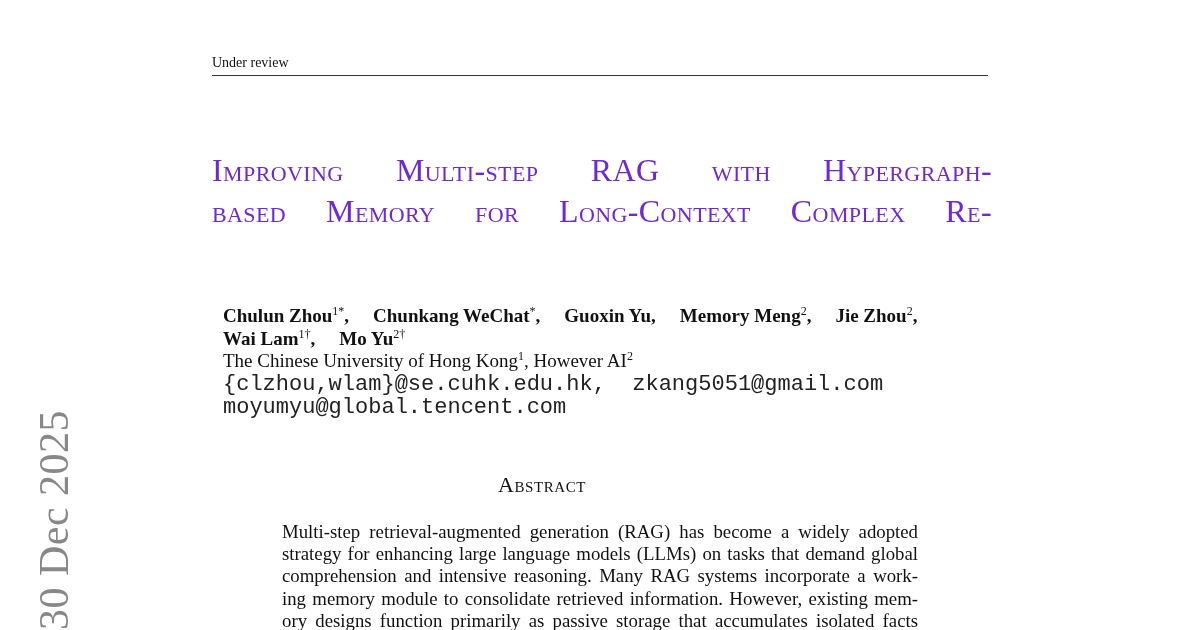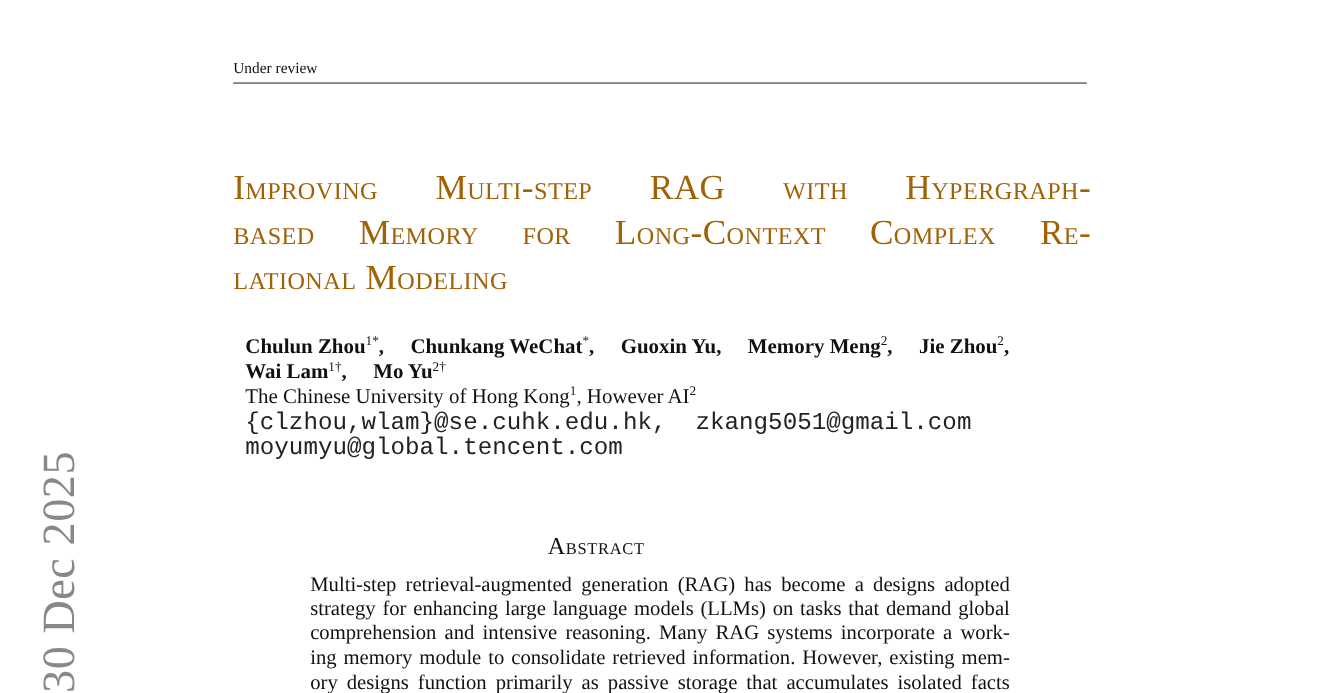--- a/index.html
+++ b/index.html
@@ -13,21 +13,21 @@
     position: absolute; left: 212px; top: 51px;
     font-size: 14px; line-height: 24px; color: #111;
   }
   .header-rule {
     position: absolute; left: 212px; top: 75px; width: 776px; height: 0;
     border-top: 1.5px solid #333;
   }
   .title {
     position: absolute; left: 212px; top: 150px; width: 780px;
     font-size: 32px; line-height: 41px; letter-spacing: 0.4px;
-    font-variant: small-caps; color: #a16207;
+    font-variant: small-caps; color: #6d28d9;
     text-align: justify; text-align-last: left;
   }
   .title .line { display: block; white-space: nowrap; }
   .title .line.just { text-align-last: justify; text-align: justify; }
   .authors {
     position: absolute; left: 223px; top: 304px; width: 740px;
     font-size: 19px; line-height: 23px; font-weight: bold; color: #111;
   }
   .authors .row { white-space: nowrap; }
   .author { display: inline-block; margin-right: 24px; }
@@ -38,21 +38,21 @@
   }
   .affil sup { font-size: 12px; vertical-align: 7px; line-height: 0; }
   .emails {
     position: absolute; left: 223px; top: 373px;
     font-family: "Liberation Mono", "DejaVu Sans Mono", monospace;
     font-size: 22px; line-height: 23px; color: #222;
     white-space: pre;
   }
   .abstract-heading {
     position: absolute; left: 0; width: 1084px; top: 472px; text-align: center;
-    font-size: 22px; line-height: 26px; font-variant: small-caps; letter-spacing: 0.6px; color: #111; margin-top: 12px;
+    font-size: 22px; line-height: 26px; font-variant: small-caps; letter-spacing: 0.6px; color: #111;
   }
   .abstract-body {
     position: absolute; left: 282px; top: 521px; width: 636px;
     font-size: 18.8px; line-height: 22.2px; color: #111;
   }
   .abstract-body .ln { display: block; text-align: justify; text-align-last: justify; white-space: nowrap; }
   .arxiv-stamp {
     position: absolute; left: 50px; top: 630px;
     transform-origin: 0 0; transform: rotate(-90deg) translate(0, -17px);
     font-size: 42px; line-height: 42px; color: #888888; white-space: nowrap;
@@ -61,39 +61,38 @@
 </style>
 </head>
 <body>
 
 <div class="header-text">Under review</div>
 <div class="header-rule"></div>
 
 <div class="title">
   <span class="line just">Improving Multi-step RAG with Hypergraph-</span>
   <span class="line just">based Memory for Long-Context Complex Re-</span>
-  <span class="line">lational Modeling</span>
 </div>
 
 <div class="authors">
   <div class="row">
     <span class="author"><span>Chulun Zhou</span><sup>1*</sup>,</span><span class="author"><span>Chunkang WeChat</span><sup>*</sup>,</span><span class="author"><span>Guoxin Yu</span>,</span><span class="author"><span>Memory Meng</span><sup>2</sup>,</span><span class="author" style="margin-right:0"><span>Jie Zhou</span><sup>2</sup>,</span>
   </div>
   <div class="row">
     <span class="author"><span>Wai Lam</span><sup>1†</sup>,</span><span class="author"><span>Mo Yu</span><sup>2†</sup></span>
   </div>
 </div>
 
 <div class="affil"><span>The Chinese University of Hong Kong</span><sup>1</sup><span>, However AI</span><sup>2</sup></div>
 
 <div class="emails"><div>{clzhou,wlam}@se.cuhk.edu.hk,  zkang5051@gmail.com</div><div>moyumyu@global.tencent.com</div></div>
 
 <div class="abstract-heading">Abstract</div>
 
 <div class="abstract-body">
-  <span class="ln">Multi-step retrieval-augmented generation (RAG) has become a designs adopted</span>
+  <span class="ln">Multi-step retrieval-augmented generation (RAG) has become a widely adopted</span>
   <span class="ln">strategy for enhancing large language models (LLMs) on tasks that demand global</span>
   <span class="ln">comprehension and intensive reasoning. Many RAG systems incorporate a work-</span>
   <span class="ln">ing memory module to consolidate retrieved information. However, existing mem-</span>
   <span class="ln">ory designs function primarily as passive storage that accumulates isolated facts</span>
 </div>
 
 <div class="arxiv-stamp">30 Dec 2025</div>
 
 </body></html>

